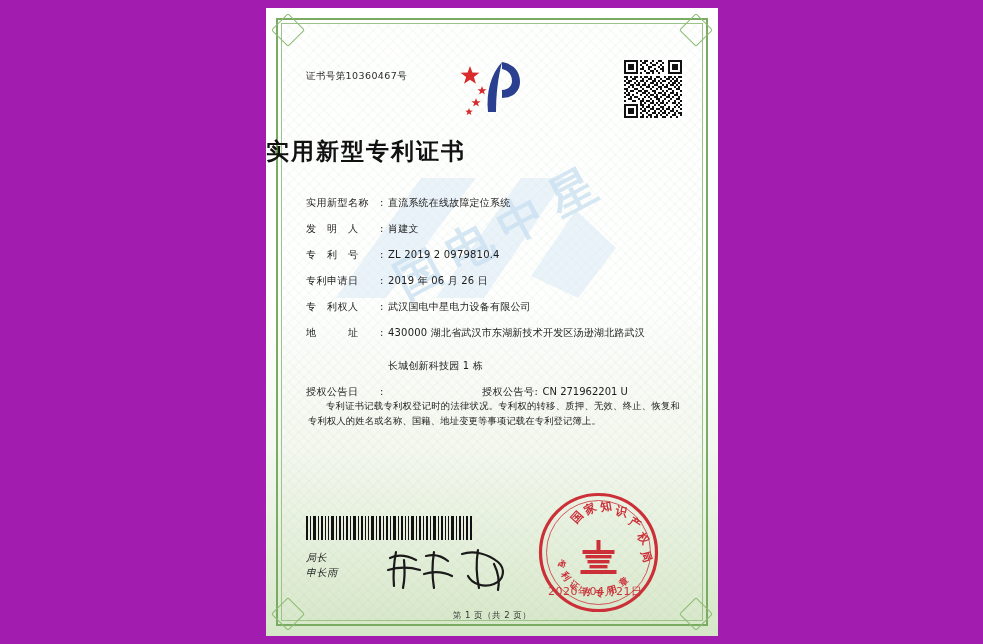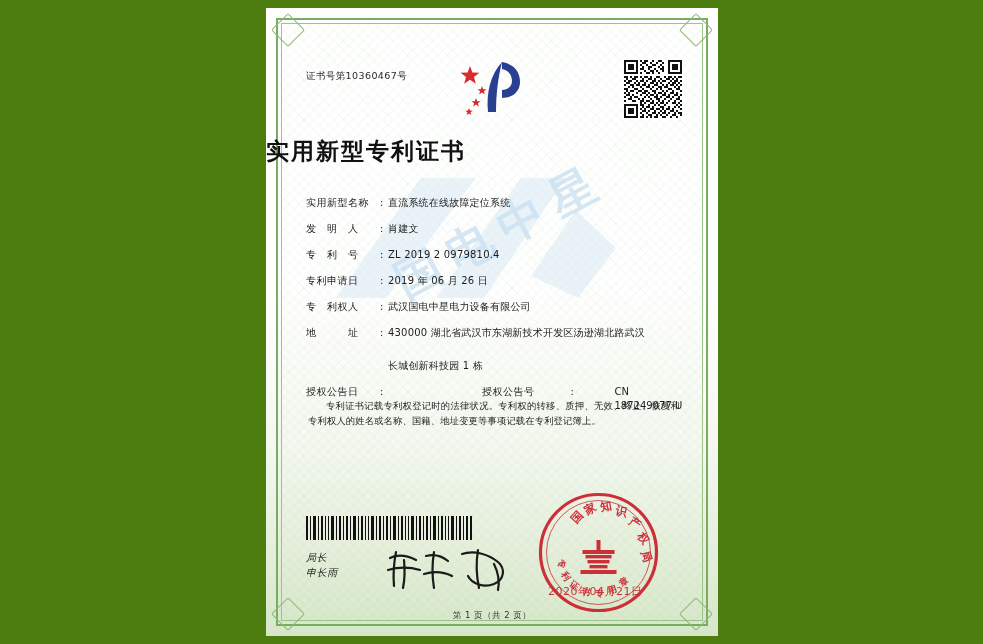--- a/index.html
+++ b/index.html
@@ -10,21 +10,21 @@
   body {
     width: 983px;
     height: 644px;
     font-family: "DejaVu Sans", "Liberation Sans", sans-serif;
     overflow: hidden;
   }
   #page {
     position: relative;
     width: 983px;
     height: 644px;
-    background: #4d7c0f;
+    background: #a21caf;
   }
   
   .certificate {
     position: absolute;
     left: 266px;
     top: 8px;
     width: 452px;
     height: 628px;
     background: linear-gradient(to bottom, #ffffff 0%, #ffffff 45%, #f4f8f0 70%, #e3eed9 88%, #d6e7c8 100%);
     box-shadow: 0 0 0 0 transparent;
@@ -182,21 +182,21 @@
     display: block;
     margin-top: 18px;
     margin-left: 0px;
   }
   .inline-pair {
     display: flex;
     align-items: flex-start;
     width: 100%;
   }
   .inline-left { flex: 0 0 176px; display: flex; }
-  .inline-right { flex: 1; display: flex; gap: 36px; }
+  .inline-right { flex: 1; display: flex; }
   .sub-label { white-space: nowrap; letter-spacing: 0.5px; }
 
   .paragraphs {
     position: absolute;
     left: 42px;
     top: 390px;
     width: 372px;
     font-size: 9.3px;
     color: #1c1c1c;
     line-height: 1.62;
@@ -583,21 +583,21 @@
 
       <div class="field-row">
         <div class="inline-pair">
           <div class="inline-left">
             <span class="field-label">授权公告日</span>
             <span class="field-colon">:</span>
           </div>
           <div class="inline-right">
             <span class="sub-label">授权公告号</span>
             <span class="field-colon">:</span>
-            <span>CN 187249077 U</span>
+            <span>CN 271962201 U</span>
           </div>
         </div>
       </div>
 
     </div>
 
     <div class="paragraphs">
       <p>专利证书记载专利权登记时的法律状况。专利权的转移、质押、无效、终止、恢复和专利权人的姓名或名称、国籍、地址变更等事项记载在专利登记簿上。</p>
     </div>
 

